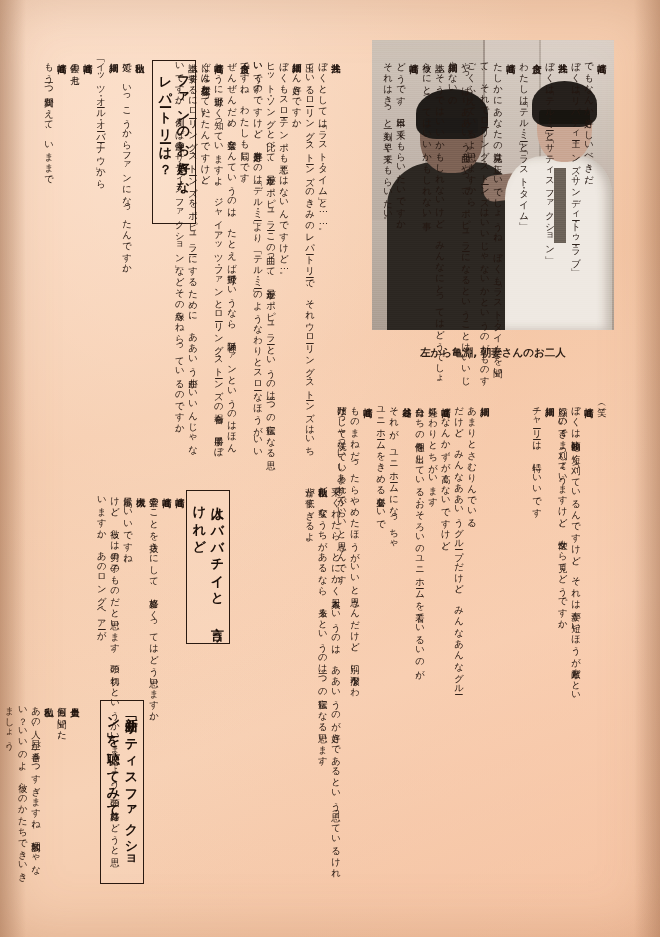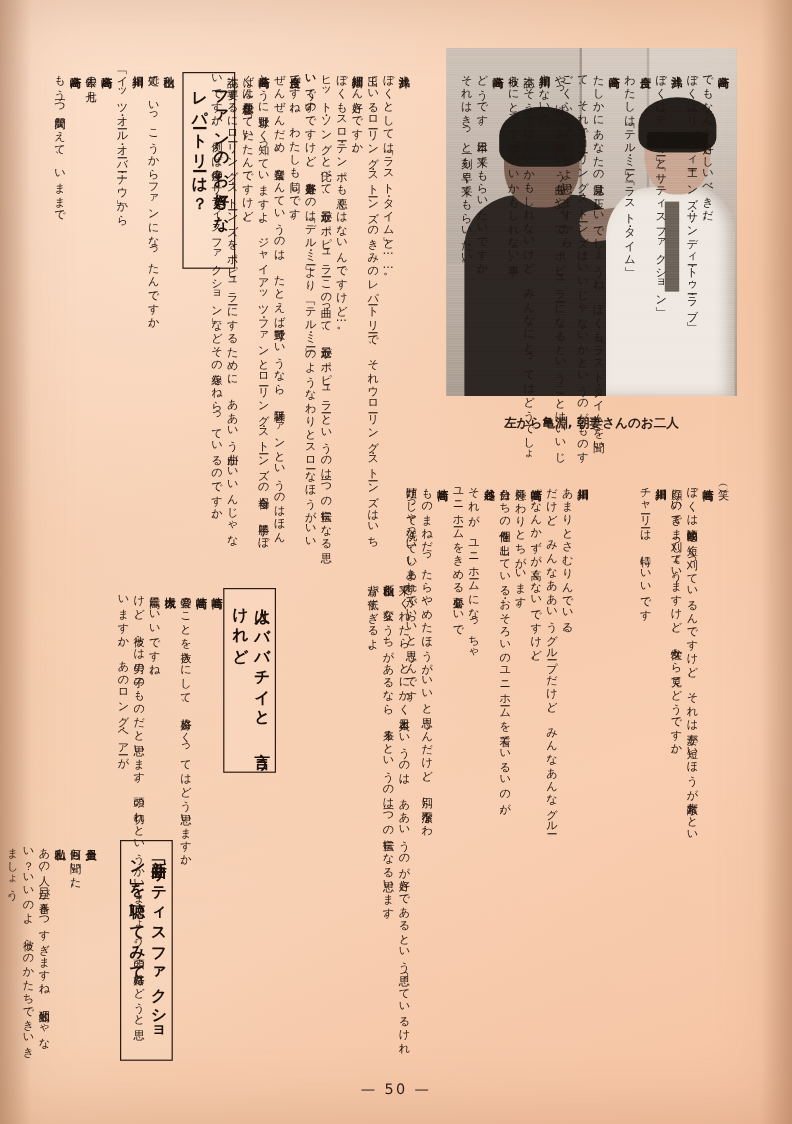--- a/index.html
+++ b/index.html
@@ -246,18 +246,17 @@
     <div class="vcol" style="left:148px;top:490px;height:370px;width:13px;">音楽のことを抜きにして、格好よくってはどう思いますか。</div>
     <div class="vcol" style="left:135px;top:490px;height:370px;width:13px;"><span class="spk">大槻</span></div>
     <div class="vcol" style="left:122px;top:490px;height:370px;width:13px;">最高にいいですね。</div>
     <div class="vcol" style="left:109px;top:490px;height:370px;width:13px;">けど、彼らは男の子のものだと思います。頭の切れというかいましょう。頭の格好はどうと思いますか。あのロング・ヘアーが</div>
 
     <div class="vcol" style="left:69px;top:700px;height:180px;width:13px;"><span class="spk">全員</span></div>
     <div class="vcol" style="left:56px;top:700px;height:180px;width:13px;">何回も聞いた。</div>
     <div class="vcol" style="left:43px;top:700px;height:180px;width:13px;"><span class="spk">私山</span></div>
     <div class="vcol" style="left:30px;top:700px;height:180px;width:13px;">あの人、目が一番きつすぎますね、理知的じゃない？いいのよ、彼らのかたちできいきましょう。</div>
 
-    <div class="pagenum">— <span>50</span> —</div>
   </div>
   <div class="edge-shadow"></div>
   <div class="edge-shadow right"></div>
   <div class="vignette"></div>
 </div>
 
 </body></html>

